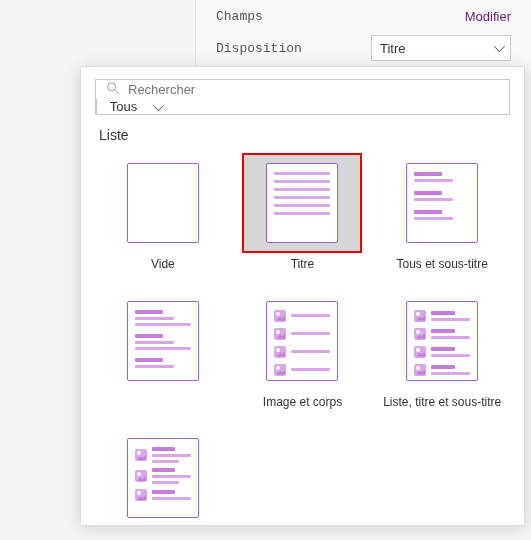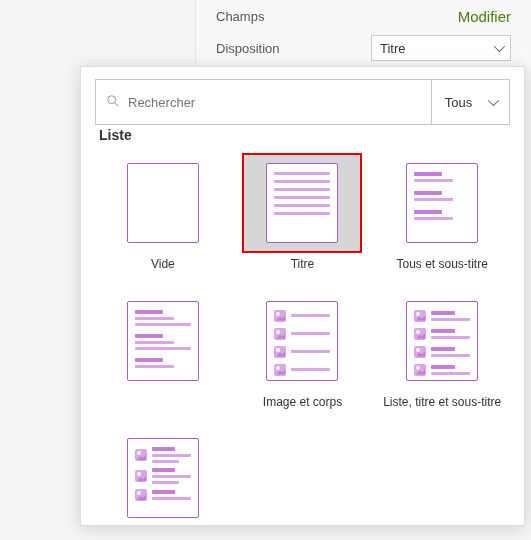--- a/index.html
+++ b/index.html
@@ -23,22 +23,22 @@
       background: #f8f8f8;
       border-left: 1px solid #e5e5e5;
     }
     .panel-bg .row {
       display: flex;
       align-items: center;
       justify-content: space-between;
       padding: 6px 20px;
       height: 32px;
     }
-    .panel-bg .label { color: #555; font-size: 13px; }
-    .panel-bg .link { color: #4d7c0f; font-size: 15px; }
+    .panel-bg .label { color: #555; font-size: 13px; font-family: Liberation Mono, monospace; }
+    .panel-bg .link { color: #701a75; font-size: 13px; }
     .panel-bg .dd {
       width: 140px;
       height: 26px;
       background: #fff;
       border: 1px solid #ccc;
       display: flex;
       align-items: center;
       justify-content: space-between;
       padding: 0 8px;
       font-size: 13px;
@@ -51,22 +51,23 @@
       top: 66px;
       width: 445px;
       height: 460px;
       background: #fff;
       box-shadow: 0 2px 16px rgba(0,0,0,0.15);
       border: 1px solid #ddd;
     }
     .search-row {
       display: flex;
       margin: 12px 14px 8px 14px;
-      height: 46px;
+      height: 36px;
       border: 1px solid #c8c8c8;
+      flex-direction: column;
     }
     .search-box {
       flex: 1;
       display: flex;
       align-items: center;
       padding: 0 10px;
       gap: 8px;
     }
     .search-box input {
       border: none;
@@ -93,21 +94,21 @@
       right: 6px;
       top: 56px;
       bottom: 0;
       overflow-y: auto;
       overflow-x: hidden;
       padding-right: 8px;
     }
     .content::-webkit-scrollbar { width: 6px; }
     .content::-webkit-scrollbar-thumb { background: #c1c1c1; border-radius: 3px; }
     .content::-webkit-scrollbar-track { background: #f0f0f0; }
-    .group-title { font-weight: 700; font-size: 14px; margin: 4px 0 10px 4px; color: #333; }
+    .group-title { font-weight: 400; font-size: 14px; margin: 4px 0 10px 4px; color: #333; }
     .grid {
       display: grid;
       grid-template-columns: repeat(3, 1fr);
       gap: 18px 12px;
       padding: 0 4px;
     }
     .tile {
       display: flex;
       flex-direction: column;
       align-items: center;

